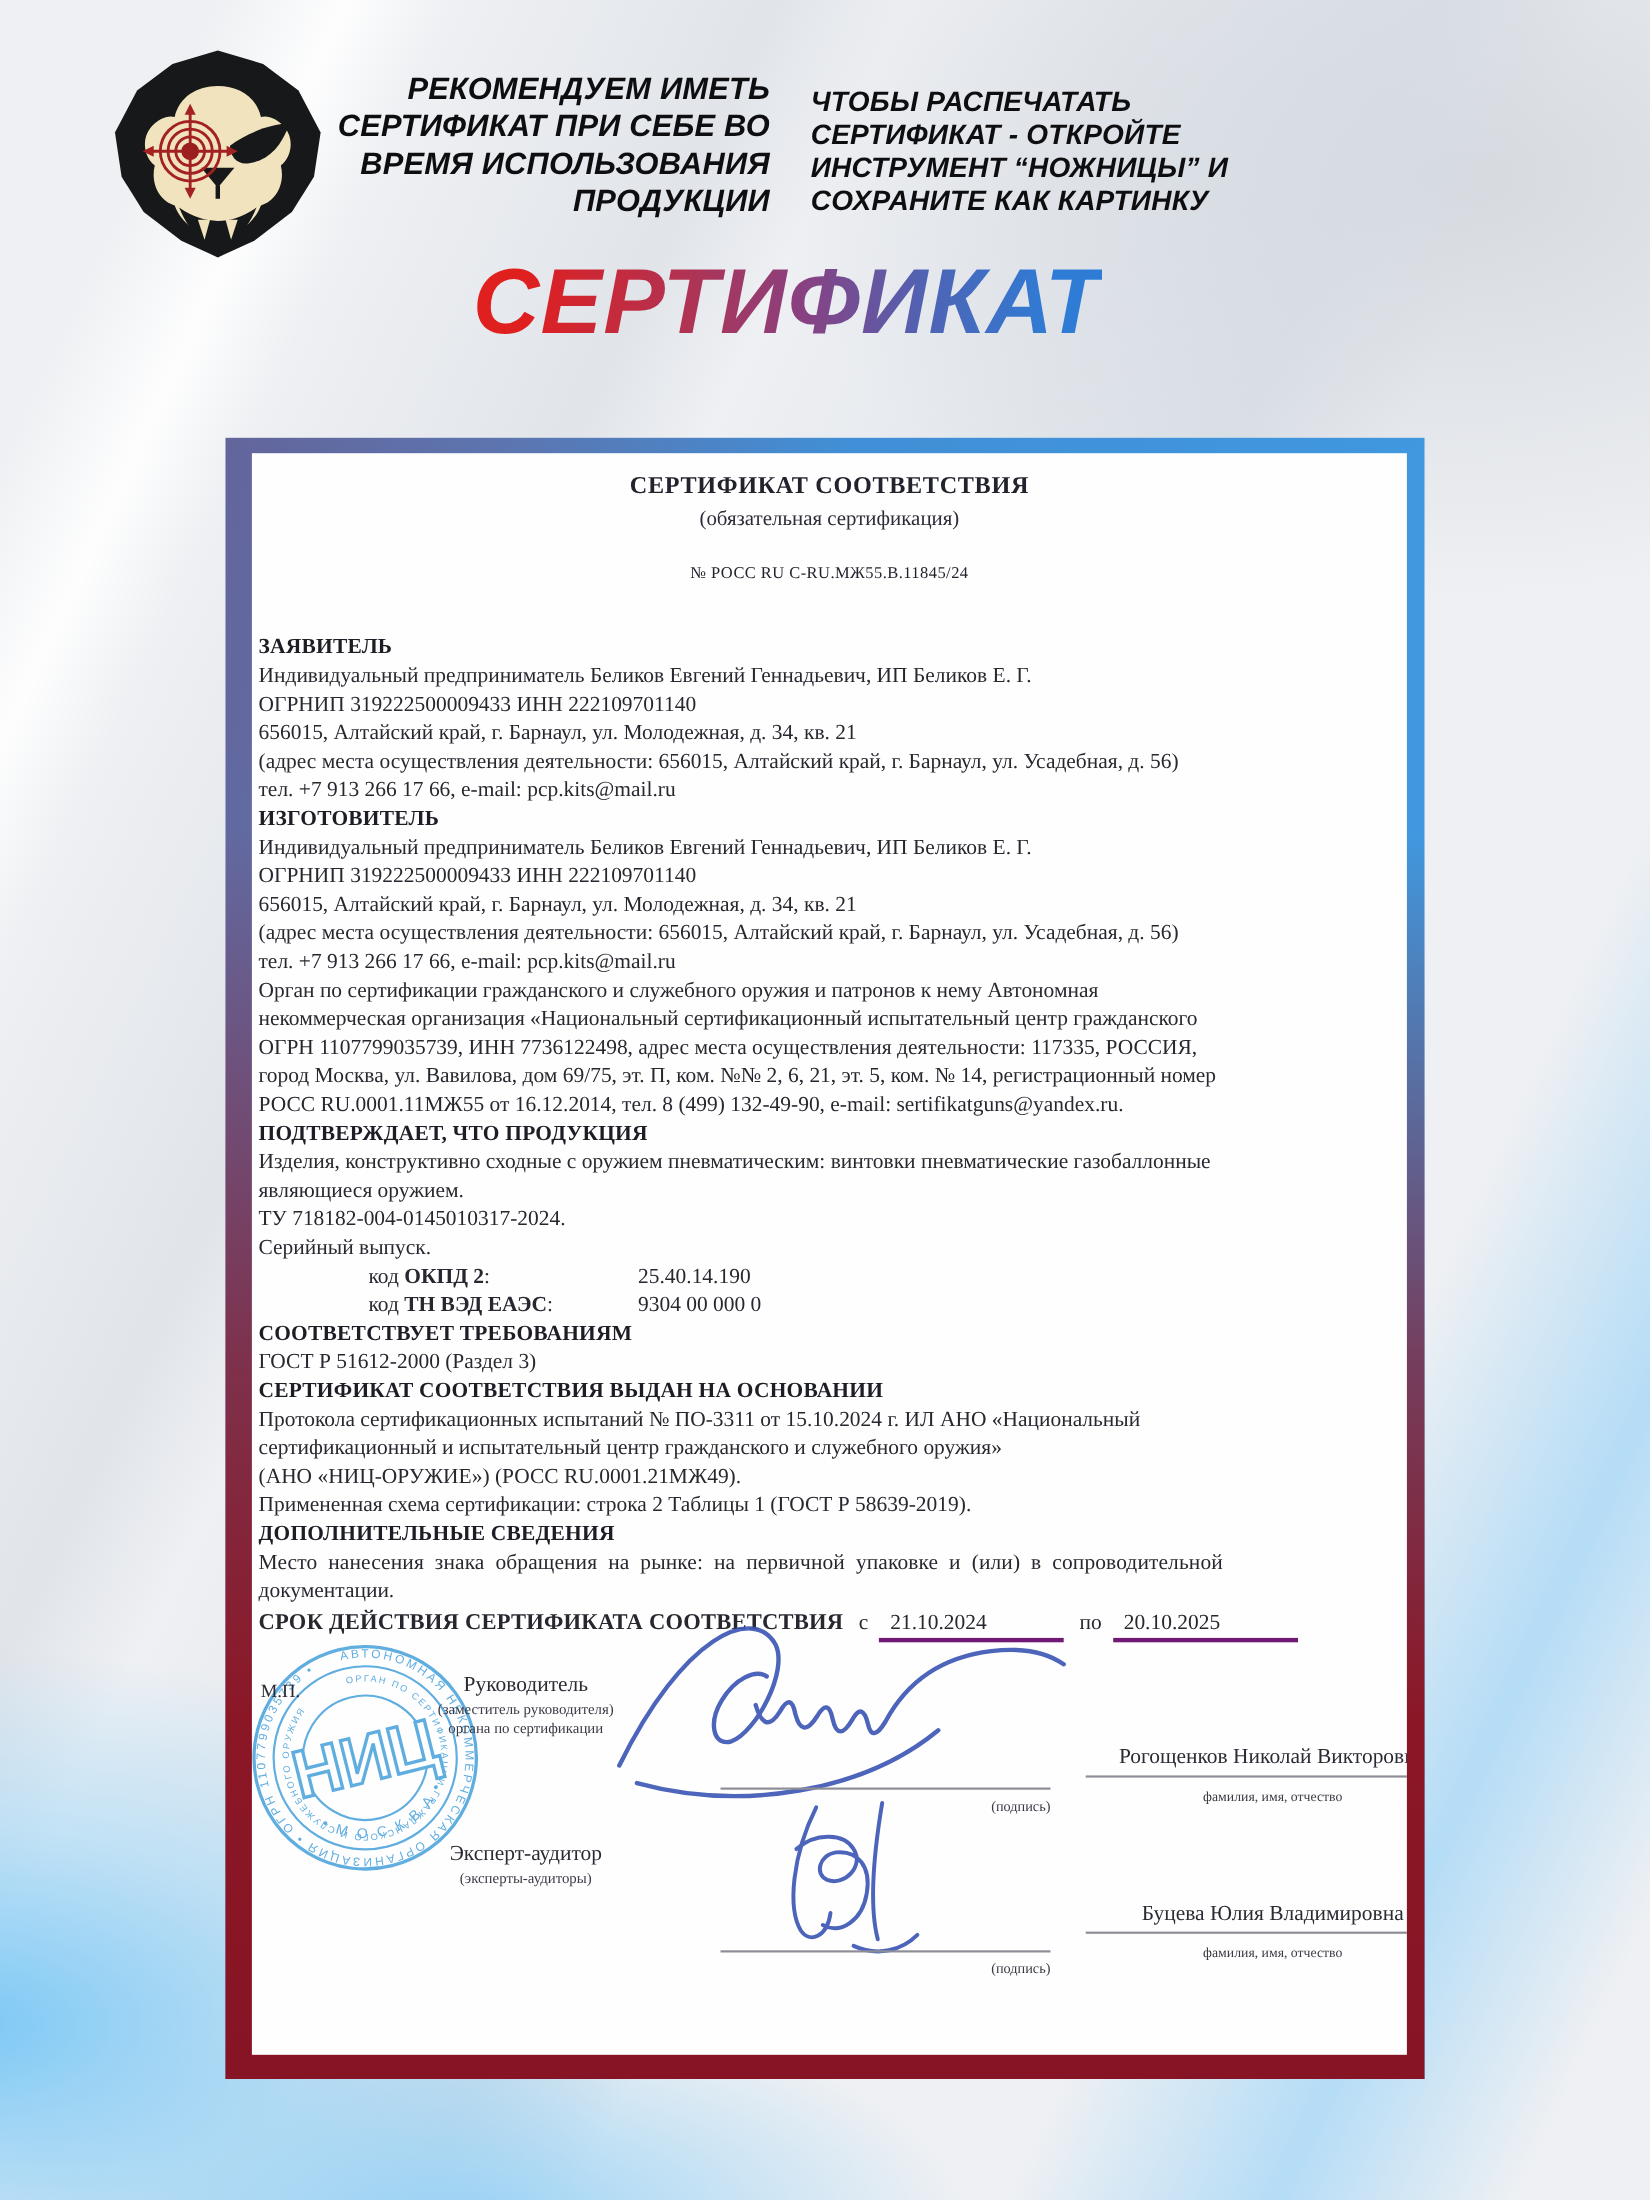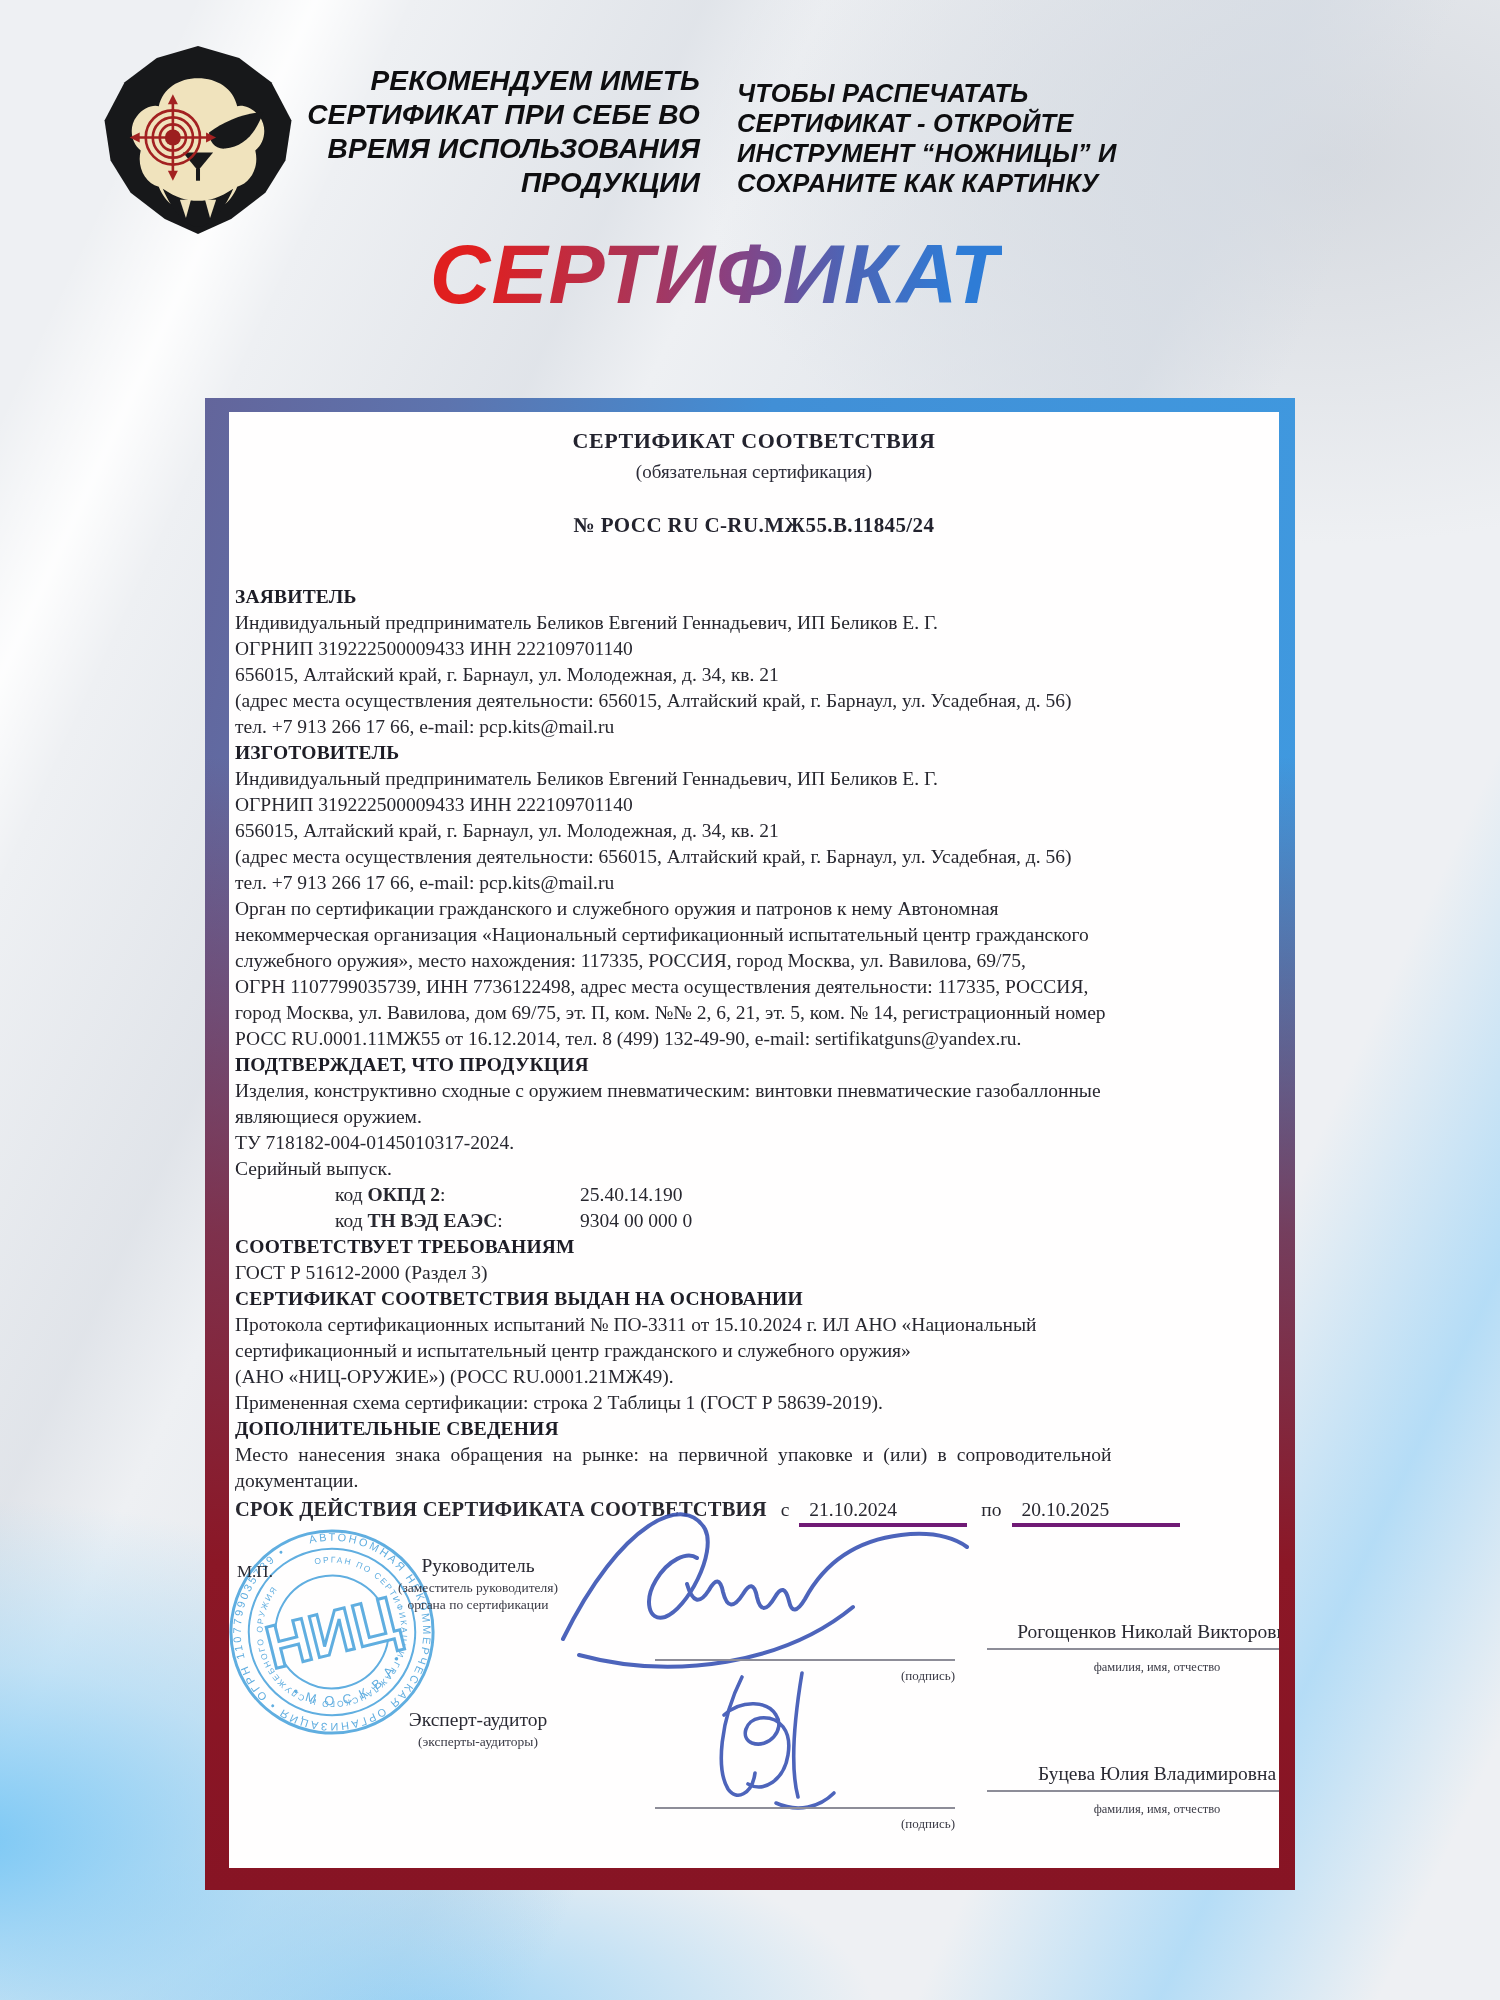--- a/index.html
+++ b/index.html
@@ -36,21 +36,21 @@
   .card{
     position:absolute;left:205px;top:398px;width:1090px;height:1492px;
     background:
       linear-gradient(to bottom, rgba(139,23,38,0) 0%, rgba(139,23,38,0) 24%, rgba(139,23,38,0.7) 56%, #8b1726 78%, #871424 100%),
       linear-gradient(100deg,#63659b 0%,#5d74ae 18%,#418fd6 42%,#3f9ce2 100%);
   }
   .card-inner{position:absolute;left:24px;top:14px;right:16px;bottom:22px;background:#fffefe;overflow:hidden;}
   .doc-head{font-family:"Liberation Serif",serif;color:#23232e;text-align:center;}
   .doc-title{margin-top:16px;font-weight:bold;font-size:22px;letter-spacing:.6px;}
   .doc-subtitle{margin-top:7px;font-size:19px;color:#2c2c38;}
-  .doc-number{margin-top:30px;font-weight:bold;font-size:21px;letter-spacing:.4px;}
+  .doc-number{margin-top:30px;font-weight:normal;font-size:15px;letter-spacing:.4px;}
   .doc-body{
     margin-top:46px;padding:0 26px 0 6px;
     font-family:"Liberation Serif",serif;font-size:19.5px;line-height:26px;color:#27272f;
   }
   .h{font-weight:bold;color:#1d1d26;letter-spacing:.2px;}
   .ln{white-space:nowrap;}
   .just{letter-spacing:.1px;word-spacing:5px;white-space:nowrap;}
   .code-row{display:flex;padding-left:100px;}
   .code-label{width:225px;}
   .code-value{padding-left:20px;}
@@ -133,21 +133,20 @@
 
         <div class="h">ИЗГОТОВИТЕЛЬ</div>
         <div class="ln">Индивидуальный предприниматель Беликов Евгений Геннадьевич, ИП Беликов Е. Г.</div>
         <div class="ln">ОГРНИП 319222500009433 ИНН 222109701140</div>
         <div class="ln">656015, Алтайский край, г. Барнаул, ул. Молодежная, д. 34, кв. 21</div>
         <div class="ln">(адрес места осуществления деятельности: 656015, Алтайский край, г. Барнаул, ул. Усадебная, д. 56)</div>
         <div class="ln">тел. +7 913 266 17 66, e-mail: pcp.kits@mail.ru</div>
 
         <div class="ln">Орган по сертификации гражданского и служебного оружия и патронов к нему Автономная</div>
         <div class="ln">некоммерческая организация «Национальный сертификационный испытательный центр гражданского</div>
-        <div class="ln">служебного оружия», место нахождения: 117335, РОССИЯ, город Москва, ул. Вавилова, 69/75,</div>
         <div class="ln">ОГРН 1107799035739, ИНН 7736122498, адрес места осуществления деятельности: 117335, РОССИЯ,</div>
         <div class="ln">город Москва, ул. Вавилова, дом 69/75, эт. П, ком. №№ 2, 6, 21, эт. 5, ком. № 14, регистрационный номер</div>
         <div class="ln">РОСС RU.0001.11МЖ55 от 16.12.2014, тел. 8 (499) 132-49-90, e-mail: sertifikatguns@yandex.ru.</div>
 
         <div class="h">ПОДТВЕРЖДАЕТ, ЧТО ПРОДУКЦИЯ</div>
         <div class="ln">Изделия, конструктивно сходные с оружием пневматическим: винтовки пневматические газобаллонные</div>
         <div class="ln">являющиеся оружием.</div>
         <div class="ln">ТУ 718182-004-0145010317-2024.</div>
         <div class="ln">Серийный выпуск.</div>
 

